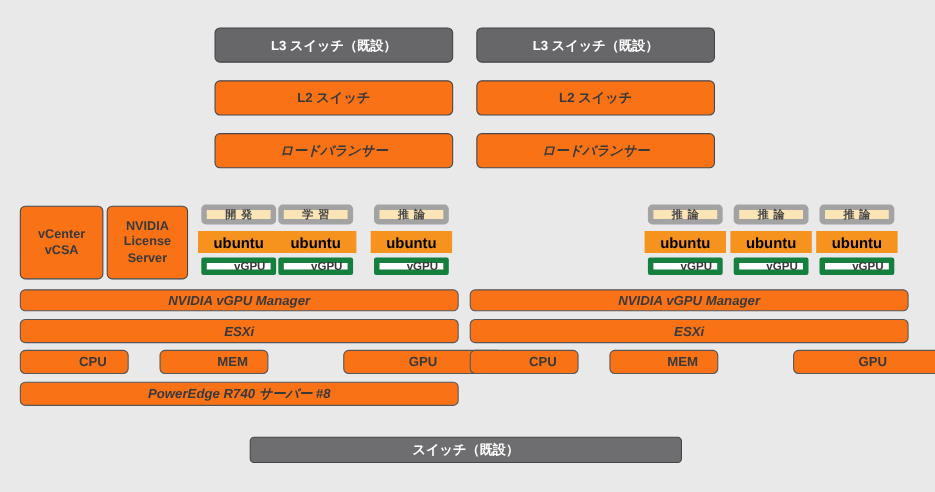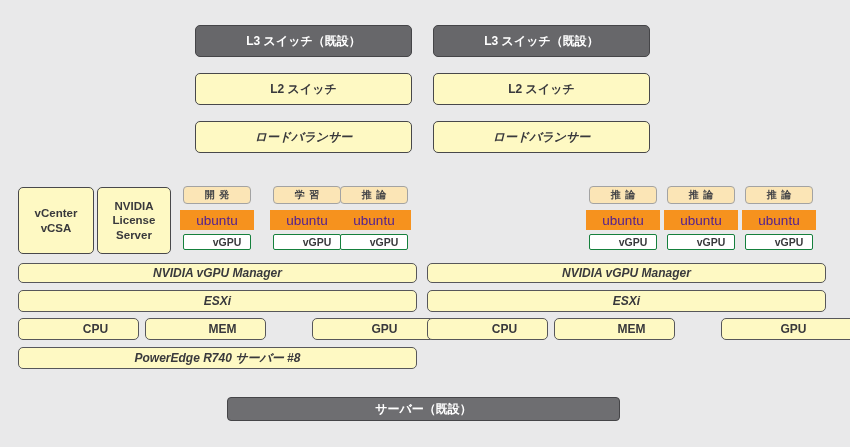--- a/index.html
+++ b/index.html
@@ -11,21 +11,21 @@
     position:relative;
     width:850px;height:447px;
     background:var(--page-bg,#e9e9ea);
     overflow:hidden;
   }
   .box{
     position:absolute;
     box-sizing:border-box;
     display:flex;align-items:center;justify-content:center;
     text-align:center;
-    background:#fef9c3;
+    background:#f97316;
     border:1.5px solid #48484b;
     border-radius:5px;
     color:#39393c;
     font-size:12px;font-weight:600;
     line-height:1.25;
   }
   .dark{
     background:var(--dark-box,#67676a);
     color:#fff;
     border-color:#454548;
@@ -42,46 +42,46 @@
   }
   .mgmt.vc{left:18px;}
   .mgmt.lic{left:97px;width:74px;}
 
   .vm-stack{position:absolute;top:186px;width:74px;height:64px;}
   .vm-role{
     position:absolute;left:3px;top:0;width:68px;height:18px;
     box-sizing:border-box;
     display:flex;align-items:center;justify-content:center;
     background:var(--cream,#fbe5b6);
-    border:1px solid #a3a3a3;border-radius:4px;
+    border:5px solid #a3a3a3;border-radius:4px;
     font-size:10px;font-weight:700;color:#454548;
     letter-spacing:0.45em;text-indent:0.45em;
   }
   .vm-os{
     position:absolute;left:0;top:24px;width:74px;height:20px;
     display:flex;align-items:center;justify-content:center;
     background:var(--orange,#f6921e);
-    color:#4c1d95;font-size:13.5px;font-weight:400;
+    color:#000000;font-size:13.5px;font-weight:700;
   }
   .vm-vgpu{
     position:absolute;left:3px;top:48px;width:68px;height:16px;
     box-sizing:border-box;
     display:flex;align-items:center;justify-content:center;
-    background:#fff;border:1px solid #15803d;border-radius:2px;
+    background:#fff;border:5px solid #15803d;border-radius:2px;
     font-size:10.5px;font-weight:700;color:#39393c;padding-left:20px;
   }
 
   .bar{border-width:1.2px;border-color:#57575a;border-radius:5px;font-style:italic;}
   .stack-l{left:18px;width:399px;}
   .stack-r{left:427px;width:399px;}
   .row-mgr{top:263px;height:20px;}
   .row-esx{top:290px;height:22px;}
   .row-srv{top:347px;height:22px;}
   .hw{border-width:1.2px;border-color:#57575a;border-radius:5px;height:22px;top:318px;}
-  .hw.w1{width:121px;padding-left:34px;} .hw.w3{width:145px;margin-left:40px;}
+  .hw.w1{width:99px;padding-left:34px;} .hw.w3{width:145px;margin-left:40px;}
   .hw.l0{left:18px;}  .hw.l1{left:145px;} .hw.l2{left:272px;}
   .hw.r0{left:427px;} .hw.r1{left:554px;} .hw.r2{left:681px;}
 
   .storage{
     left:227px;top:397px;width:393px;height:24px;
     background:var(--storage-box,#6e6e71);
     color:#fff;border-color:#454548;border-radius:4px;
   }
 </style>
 </head>
@@ -101,21 +101,21 @@
 vCSA</div>
   <div class="box mgmt lic">NVIDIA
 License
 Server</div>
 
   <div class="vm-stack" style="left:180px">
     <div class="vm-role">開発</div>
     <div class="vm-os">ubuntu</div>
     <div class="vm-vgpu">vGPU</div>
   </div>
-  <div class="vm-stack" style="left:270px">
+  <div class="vm-stack" style="left:250px">
     <div class="vm-role">学習</div>
     <div class="vm-os">ubuntu</div>
     <div class="vm-vgpu">vGPU</div>
   </div>
   <div class="vm-stack" style="left:337px">
     <div class="vm-role">推論</div>
     <div class="vm-os">ubuntu</div>
     <div class="vm-vgpu">vGPU</div>
   </div>
 
@@ -141,15 +141,15 @@
   <div class="box hw w1 l1">MEM</div>
   <div class="box hw w3 l2">GPU</div>
   <div class="box bar stack-l row-srv">PowerEdge R740 サーバー #8</div>
 
   <div class="box bar stack-r row-mgr">NVIDIA vGPU Manager</div>
   <div class="box bar stack-r row-esx">ESXi</div>
   <div class="box hw w1 r0">CPU</div>
   <div class="box hw w1 r1">MEM</div>
   <div class="box hw w3 r2">GPU</div>
 
-  <div class="box storage">サーバー（既設）</div>
+  <div class="box storage">スイッチ（既設）</div>
 
 </div>
 
 </body></html>

